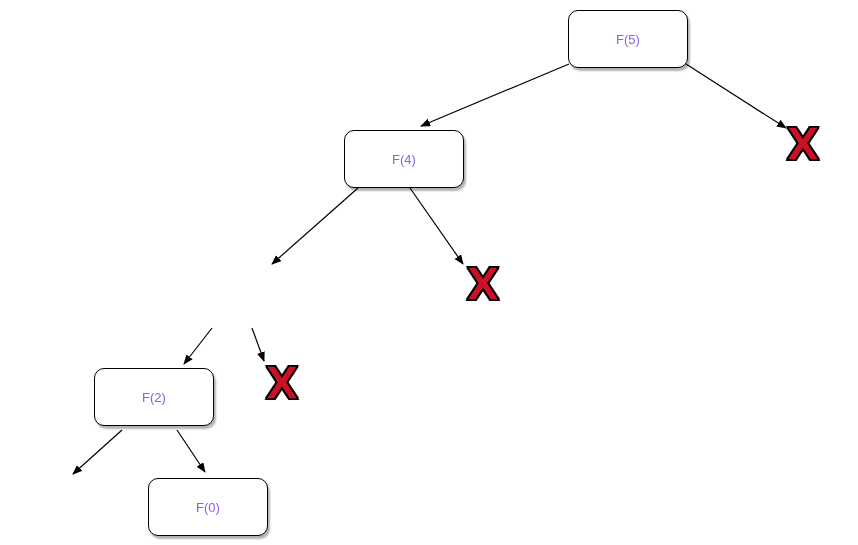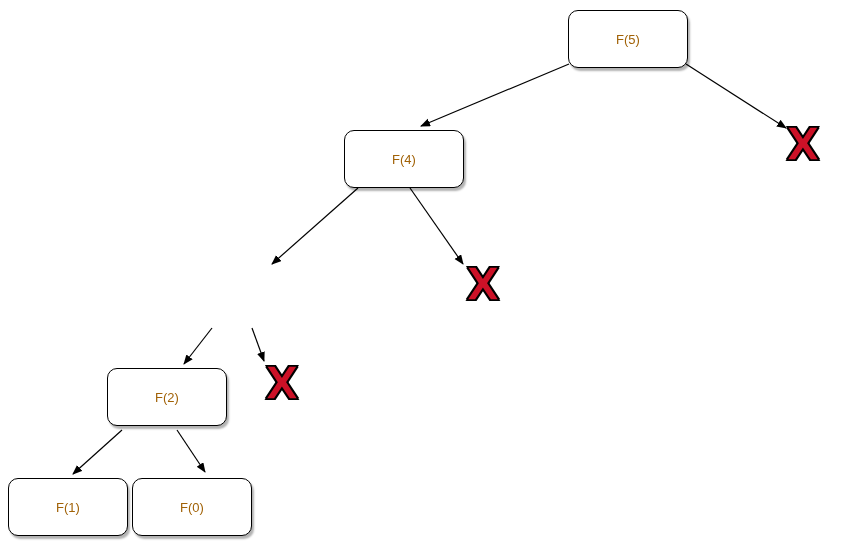--- a/index.html
+++ b/index.html
@@ -23,21 +23,21 @@
     height: 58px;
     box-sizing: border-box;
     background: #ffffff;
     border: 1px solid #000000;
     border-radius: 10px;
     box-shadow: 2px 3px 2px rgba(0,0,0,0.30);
     display: flex;
     align-items: center;
     justify-content: center;
     font-size: 13px;
-    color: #a16207;
+    color: #8b5cf6;
   }
   .xmark {
     position: absolute;
     transform: translate(-50%, -50%);
     font-family: "DejaVu Sans", sans-serif;
     font-weight: bold;
     font-size: 44px;
     line-height: 1;
     color: #cc1127;
     -webkit-text-stroke: 1.5px #000000;
@@ -71,29 +71,26 @@
 
   <div class="node" style="left:568px; top:10px;">
     <span>F(5)</span>
   </div>
 
   <div class="node" style="left:344px; top:130px;">
     <span>F(4)</span>
   </div>
 
 
-  <div class="node" style="left:107px; top:368px;">
+  <div class="node" style="left:94px; top:368px;">
     <span>F(2)</span>
   </div>
 
-  <div class="node" style="left:8px; top:478px;">
-    <span>F(1)</span>
-  </div>
 
-  <div class="node" style="left:132px; top:478px;">
+  <div class="node" style="left:148px; top:478px;">
     <span>F(0)</span>
   </div>
 
   <div class="xmark" style="left:803px; top:145px;">X</div>
 
   <div class="xmark" style="left:483px; top:285px;">X</div>
 
   <div class="xmark" style="left:282px; top:384px;">X</div>
 
 </div>

